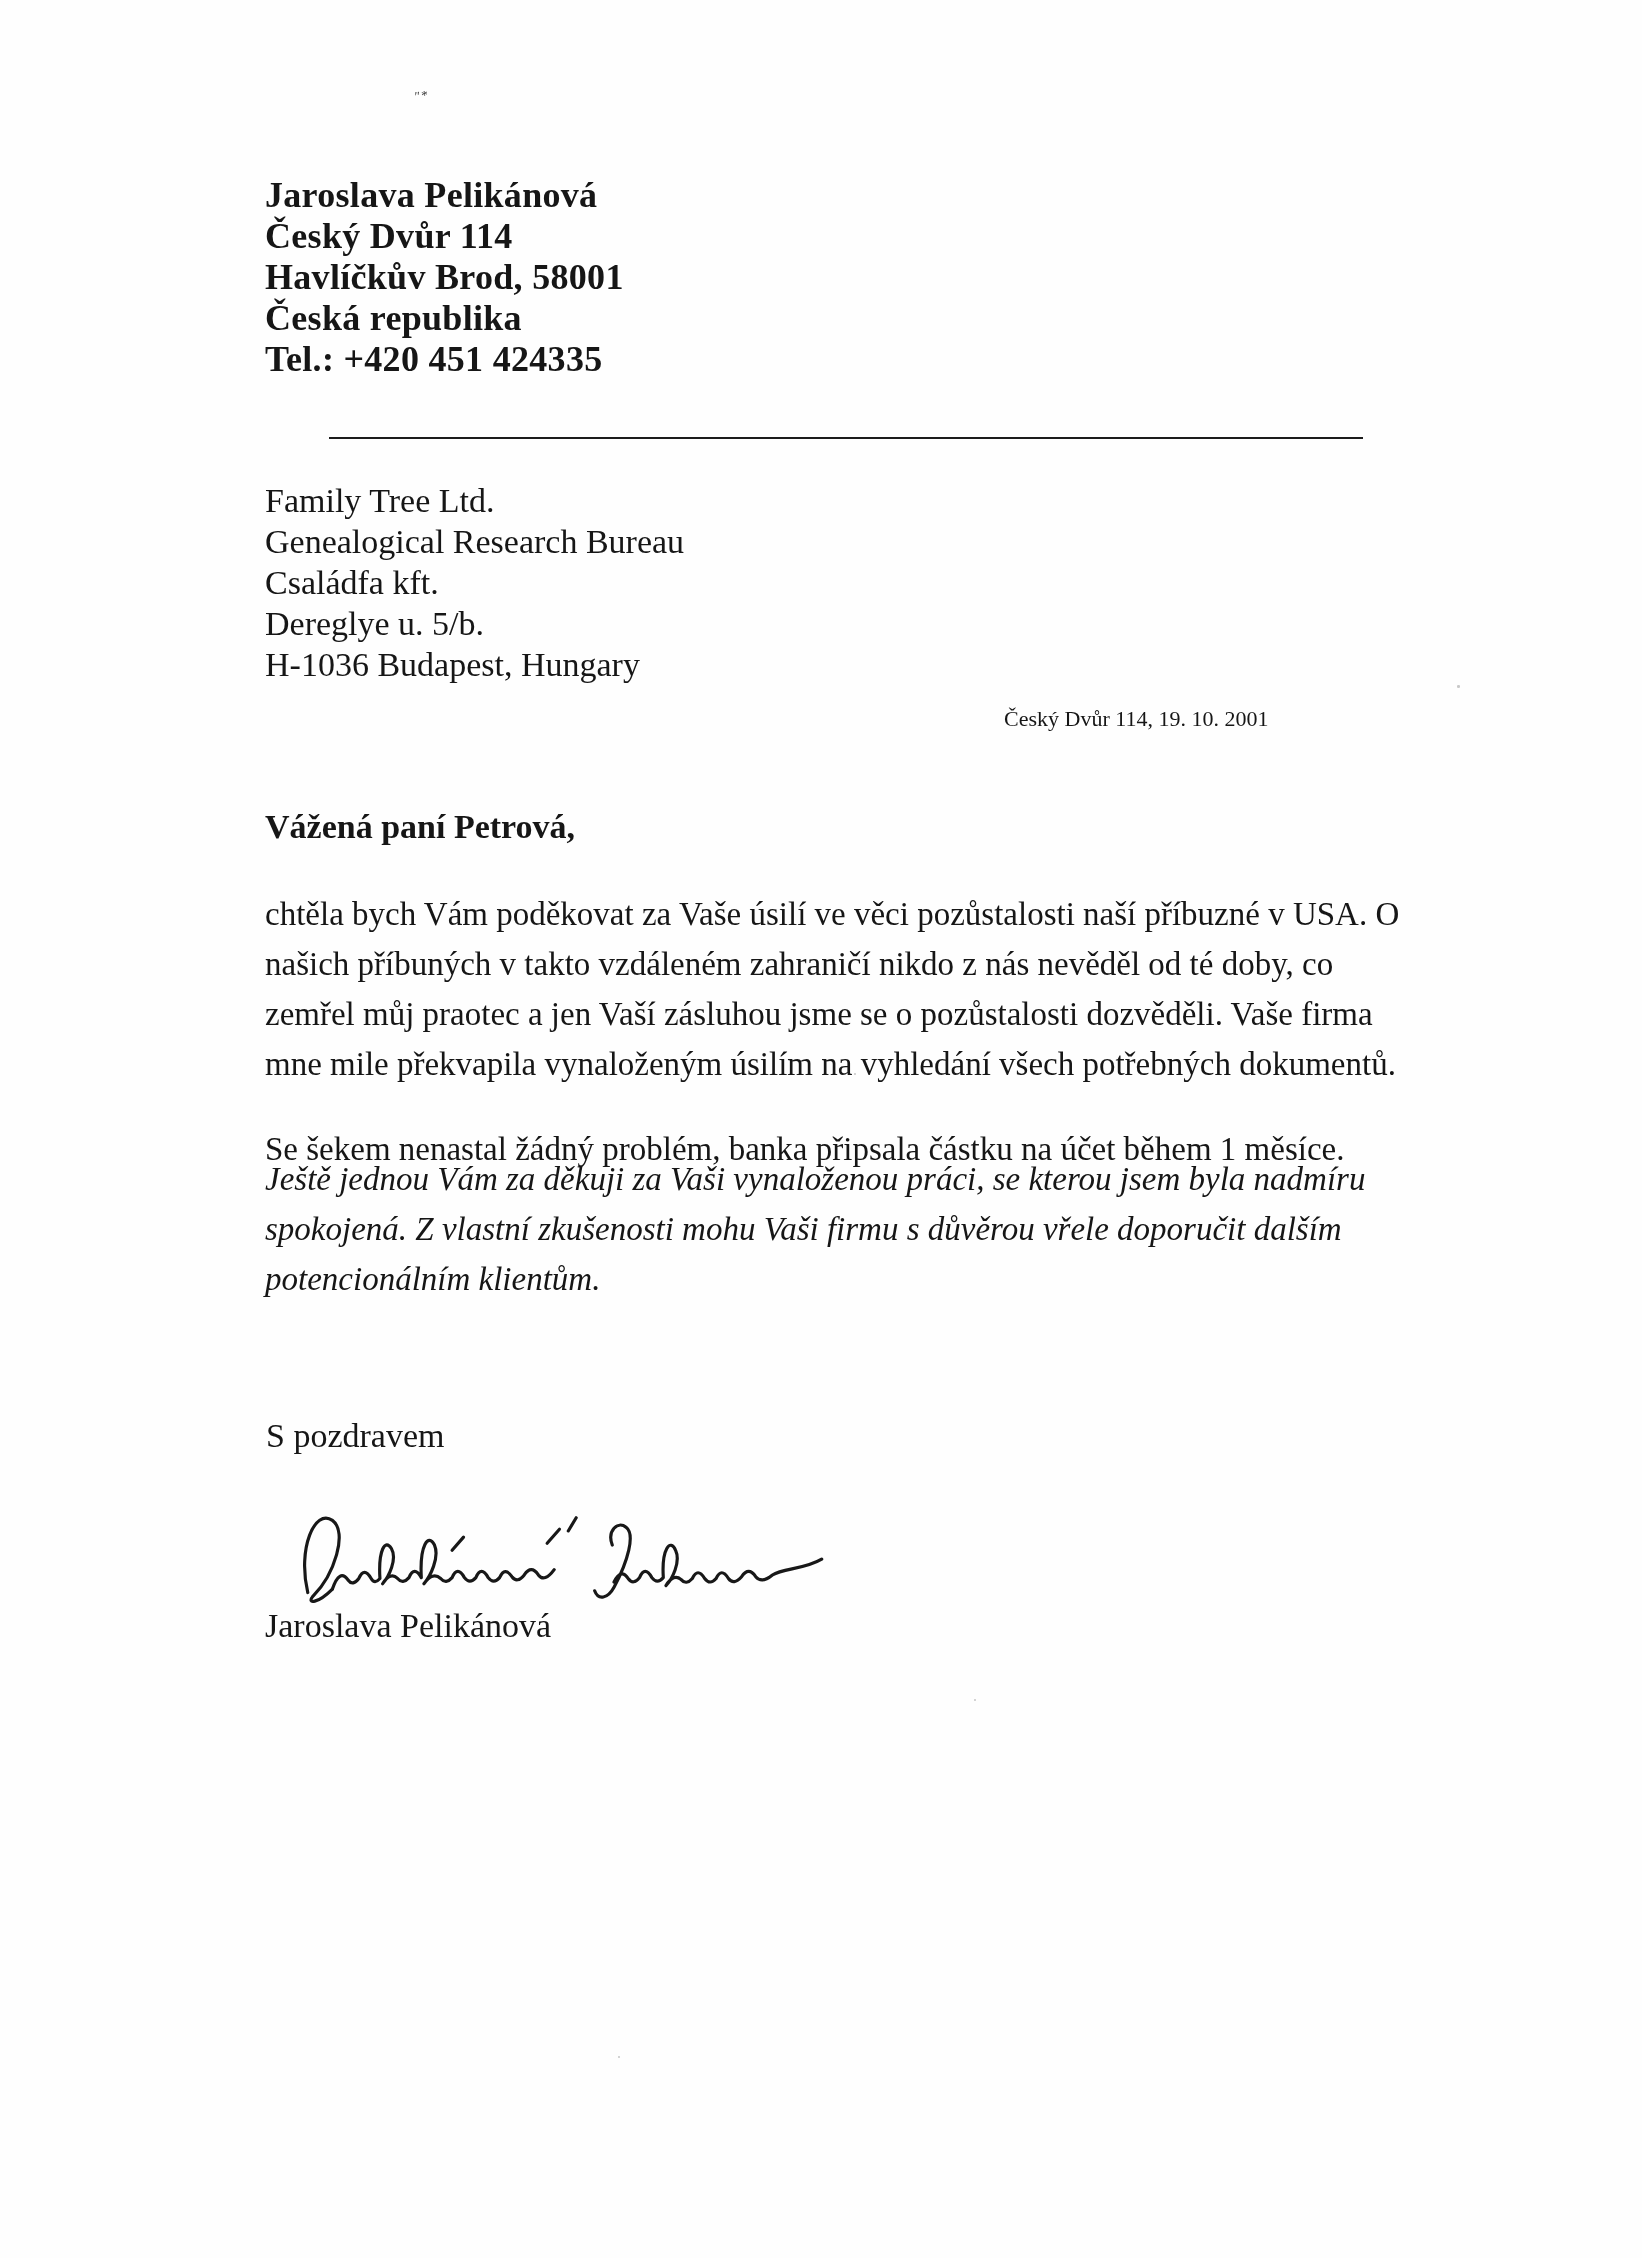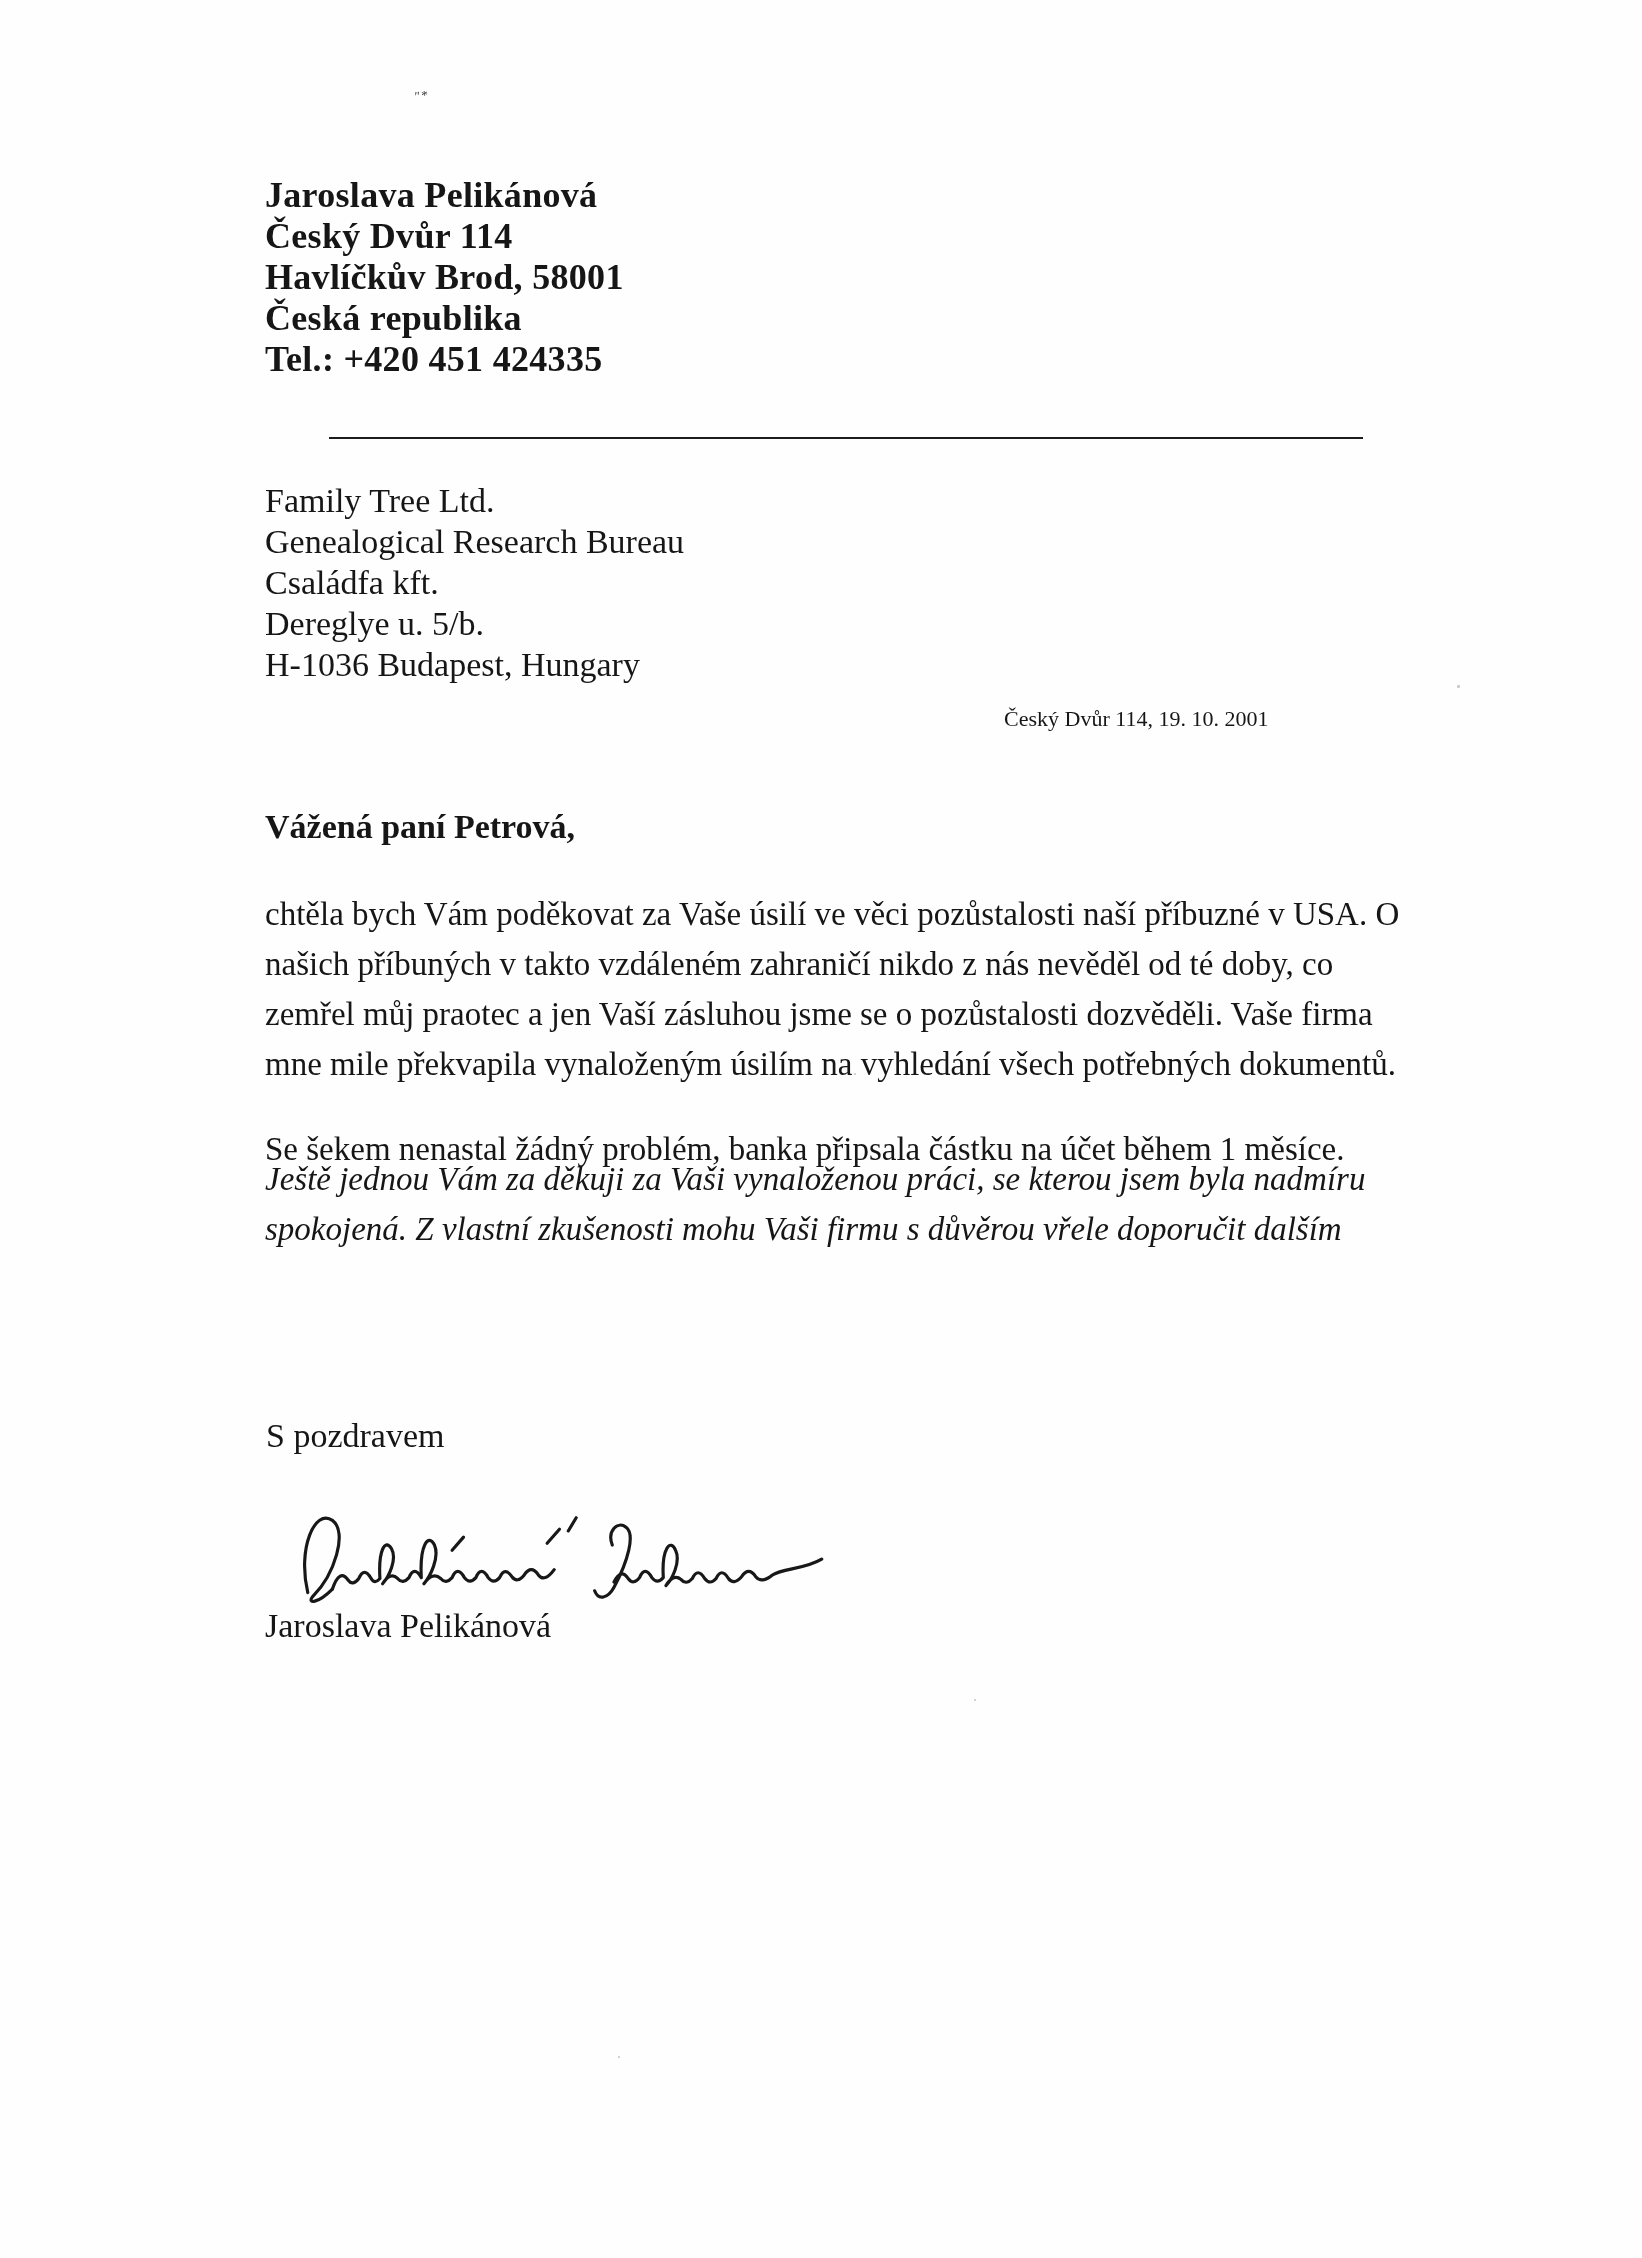--- a/index.html
+++ b/index.html
@@ -146,20 +146,21 @@
     <div>mne mile překvapila vynaloženým úsilím na vyhledání všech potřebných dokumentů.</div>
   </div>
 
   <div class="paragraph para-2">
     <div>Se šekem nenastal žádný problém, banka připsala částku na účet během 1 měsíce.</div>
   </div>
 
   <div class="paragraph para-3">
     <div>Ještě jednou Vám za děkuji za Vaši vynaloženou práci, se kterou jsem byla nadmíru</div>
     <div>spokojená. Z vlastní zkušenosti mohu Vaši firmu s důvěrou vřele doporučit dalším</div>
+    <div>potencionálním klientům.</div>
   </div>
 
   <div class="closing">S pozdravem</div>
 
   <svg class="signature-script" viewBox="0 0 640 150" fill="none" stroke="#181818" stroke-width="3.6" stroke-linecap="round" stroke-linejoin="round" aria-label="signature">
 
     <path d="M26,112 C14,62 34,16 54,30 C72,43 56,92 32,116 C24,126 38,124 54,108"></path>
     <path d="M54,108 Q62,84 72,98 Q77,105 84,96 Q90,82 98,96 Q102,103 108,96
              C106,64 114,50 121,62 C128,74 118,94 111,102
              Q120,88 128,96 Q134,103 141,95 Q147,81 155,95

